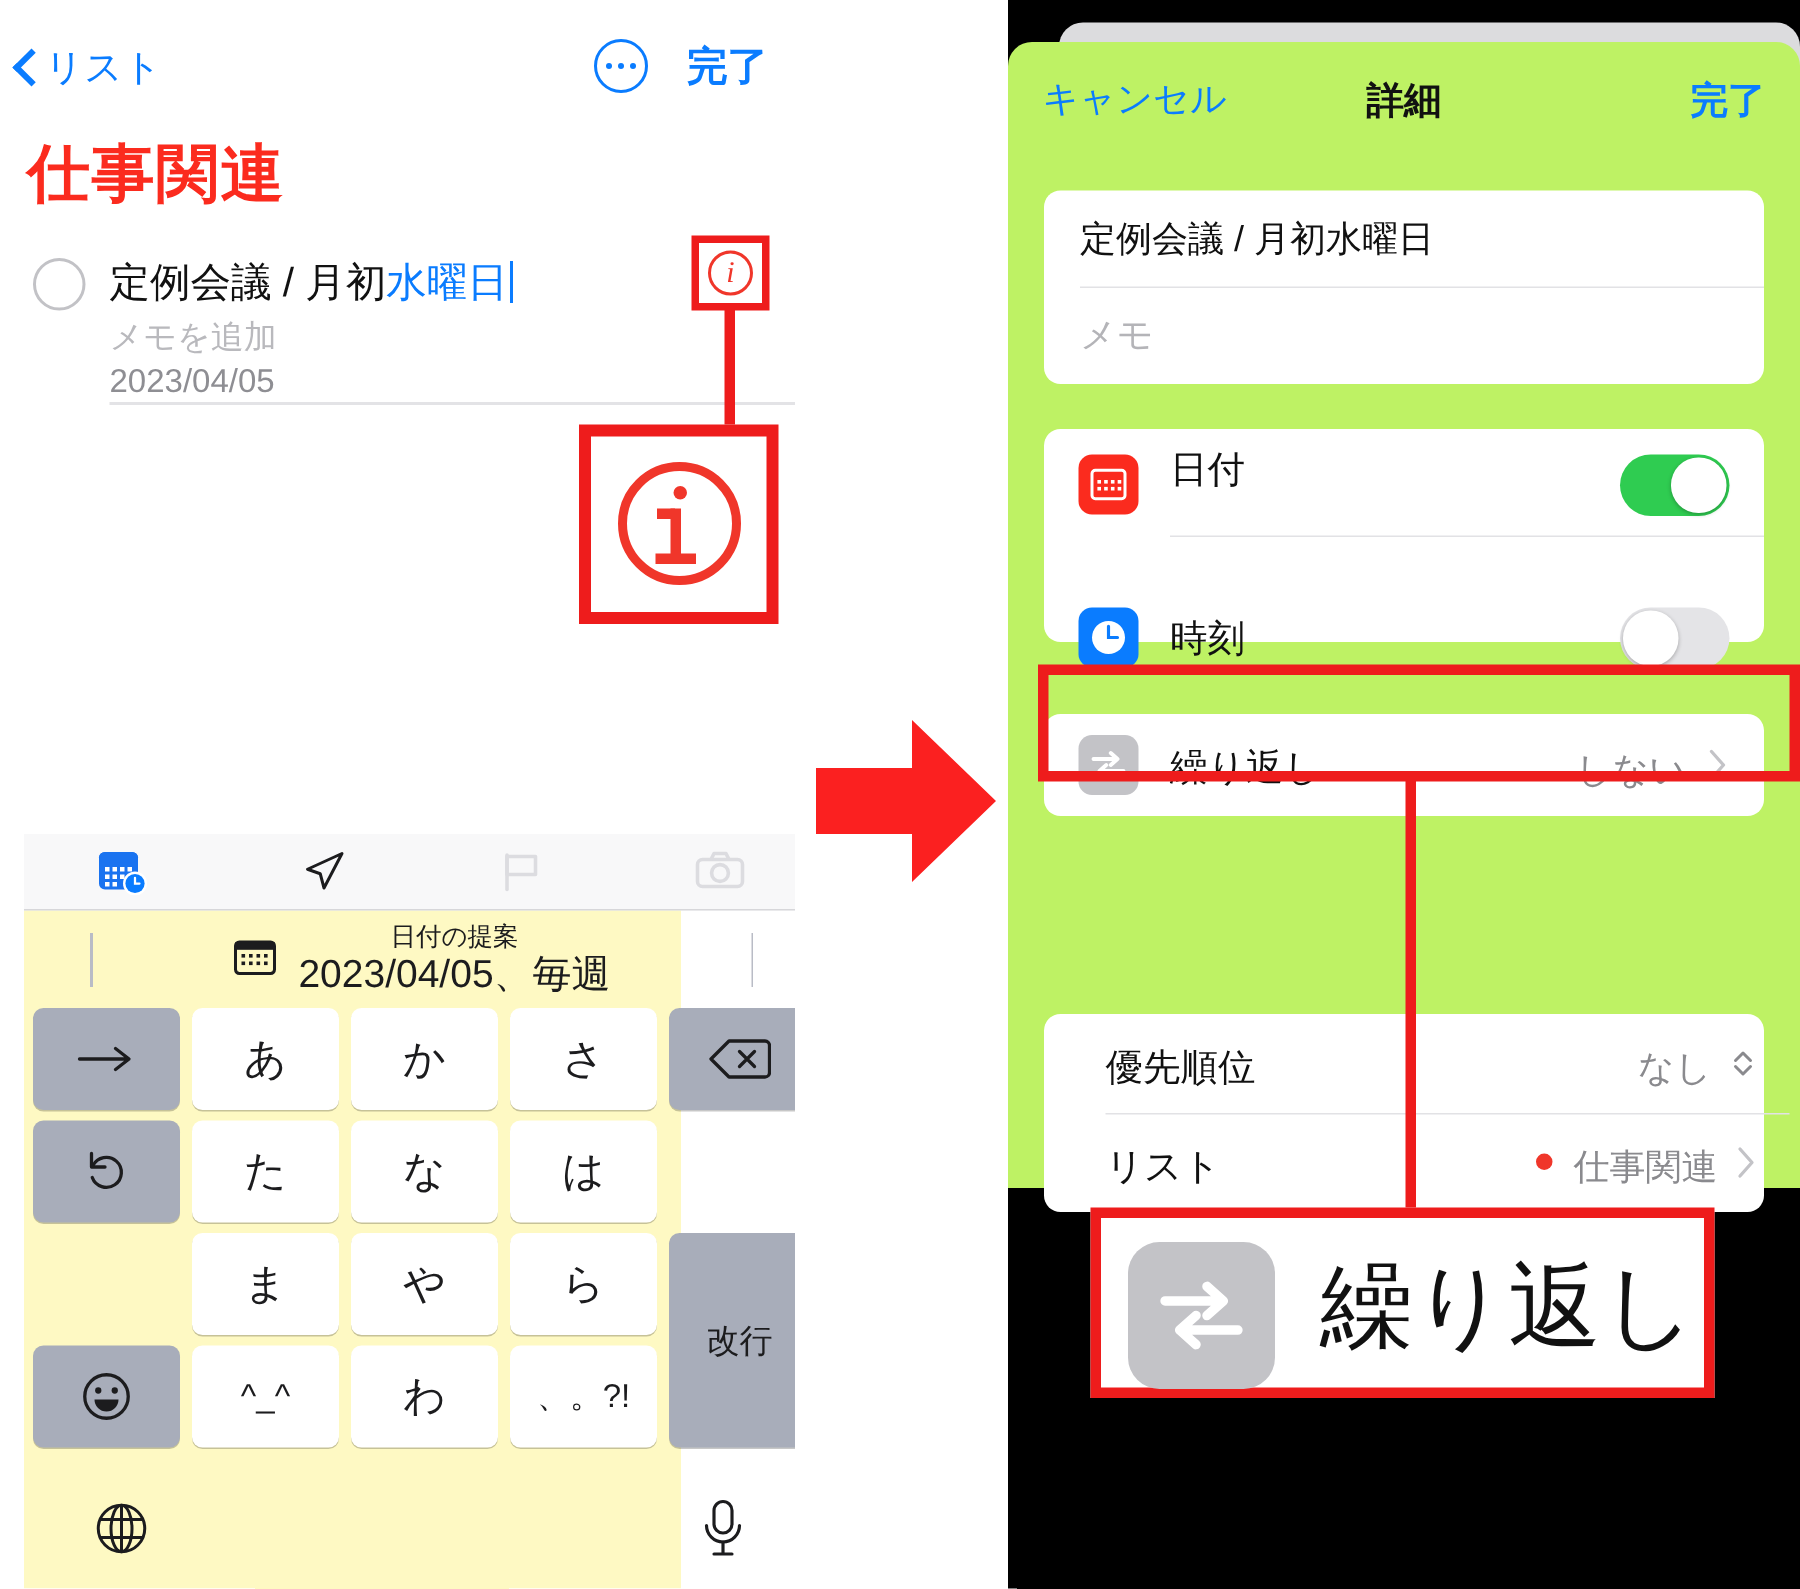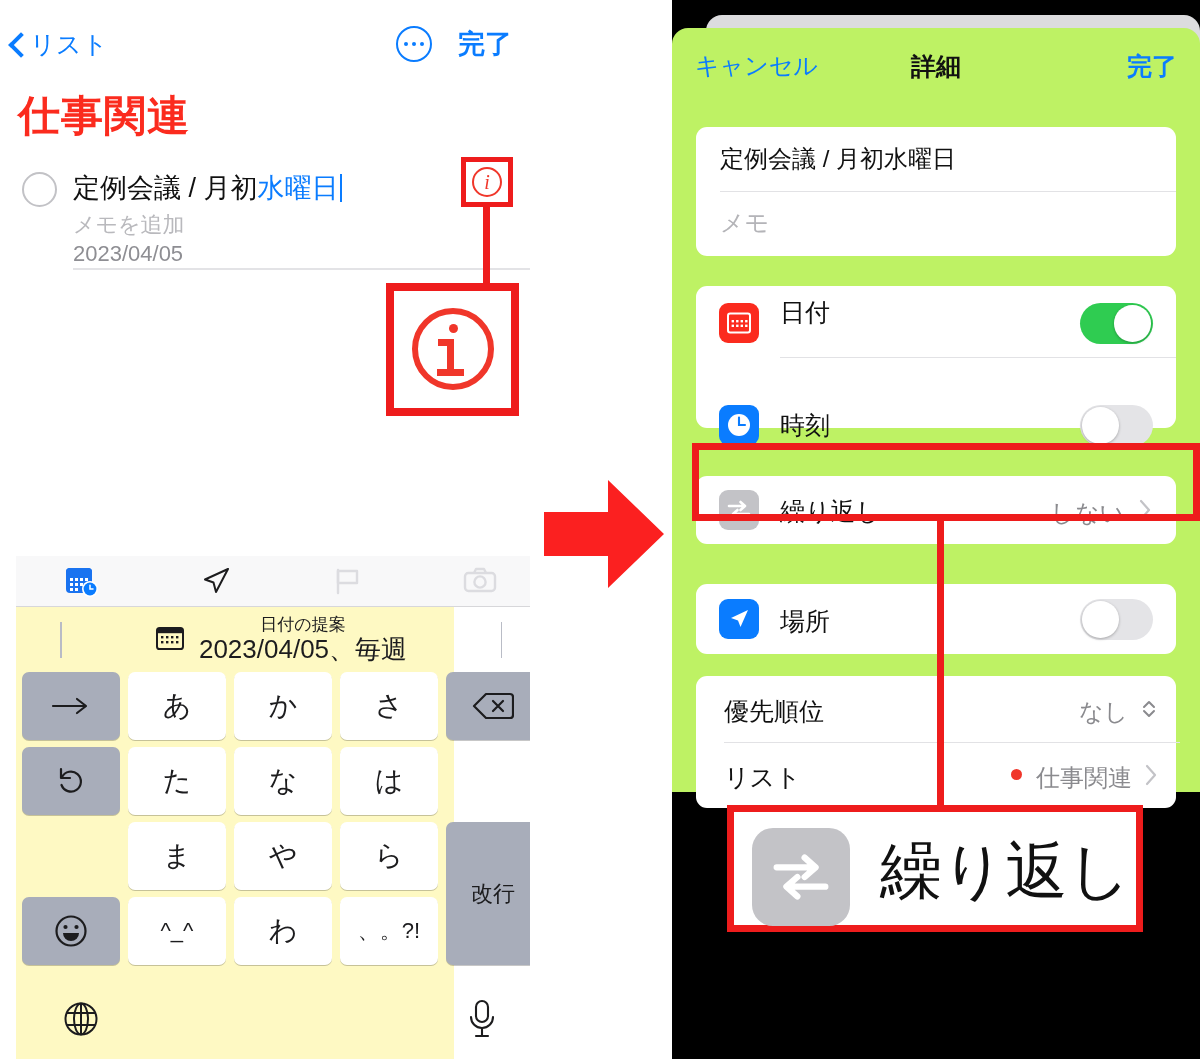--- a/index.html
+++ b/index.html
@@ -258,21 +258,21 @@
     background:#c3c3c7; display:flex; align-items:center; justify-content:center;
   }
   .rep-big-label{
     position:absolute; left:880px; top:829px; font-size:62px; color:#111;
   }
 
   .card-place{ top:556px; height:70px; }
   .place-label{ position:absolute; left:84px; top:21px; font-size:25px; color:#111; }
 
   .card-meta{ top:648px; height:132px; }
-  .meta-row{ position:absolute; left:4px; width:480px; height:66px;text-align:center; }
+  .meta-row{ position:absolute; left:17px; width:480px; height:66px;text-align:center; }
   .meta-label{ position:absolute; left:24px; font-size:25px; color:#111; }
   .meta-value{ position:absolute; font-size:24px; color:#8a8a8e; }
   .meta-sep{ position:absolute; left:24px; top:66px; width:456px; height:1.3px; background:#e2e2e5; }
   .dot-red{
     position:absolute; width:11px;height:11px;border-radius:50%;background:#f0362a;
   }
 </style>
 </head>
 <body>
 
@@ -539,31 +539,20 @@
         </div>
         <div class="rep-label">繰り返し</div>
         <div class="rep-value">しない</div>
         <div class="rep-chev">
           <svg width="14" height="22" viewBox="0 0 14 22">
               <path d="M3 2 L11 11 L3 20" stroke="#c3c3c7" stroke-width="2.2" fill="none" stroke-linecap="round" stroke-linejoin="round"></path>
             </svg>
         </div>
       </div>
 
-      <div class="card card-place">
-        <div class="ico-sq" style="background:#0a7cff; top:15px;">
-          <svg width="26" height="26" viewBox="0 0 26 26">
-            <path d="M22 4 L5 12 L12 14.5 L14.5 21 Z" fill="#ffffff"></path>
-          </svg>
-        </div>
-        <div class="place-label">場所</div>
-        <div class="toggle off" style="top:15px;">
-            <div class="knob"></div>
-          </div>
-      </div>
 
       <div class="card card-meta">
         <div class="meta-row" style="top:0;">
           <div class="meta-label" style="top:19px;">優先順位</div>
           <div class="meta-value" style="right:52px;top:20px;">なし</div>
           <div style="position:absolute;right:22px;top:21px;">
             <svg width="18" height="24" viewBox="0 0 18 24">
                 <path d="M4 10 L9 5 L14 10" stroke="#8a8a8e" stroke-width="2" fill="none" stroke-linecap="round" stroke-linejoin="round"></path>
                 <path d="M4 14 L9 19 L14 14" stroke="#8a8a8e" stroke-width="2" fill="none" stroke-linecap="round" stroke-linejoin="round"></path>
               </svg>

